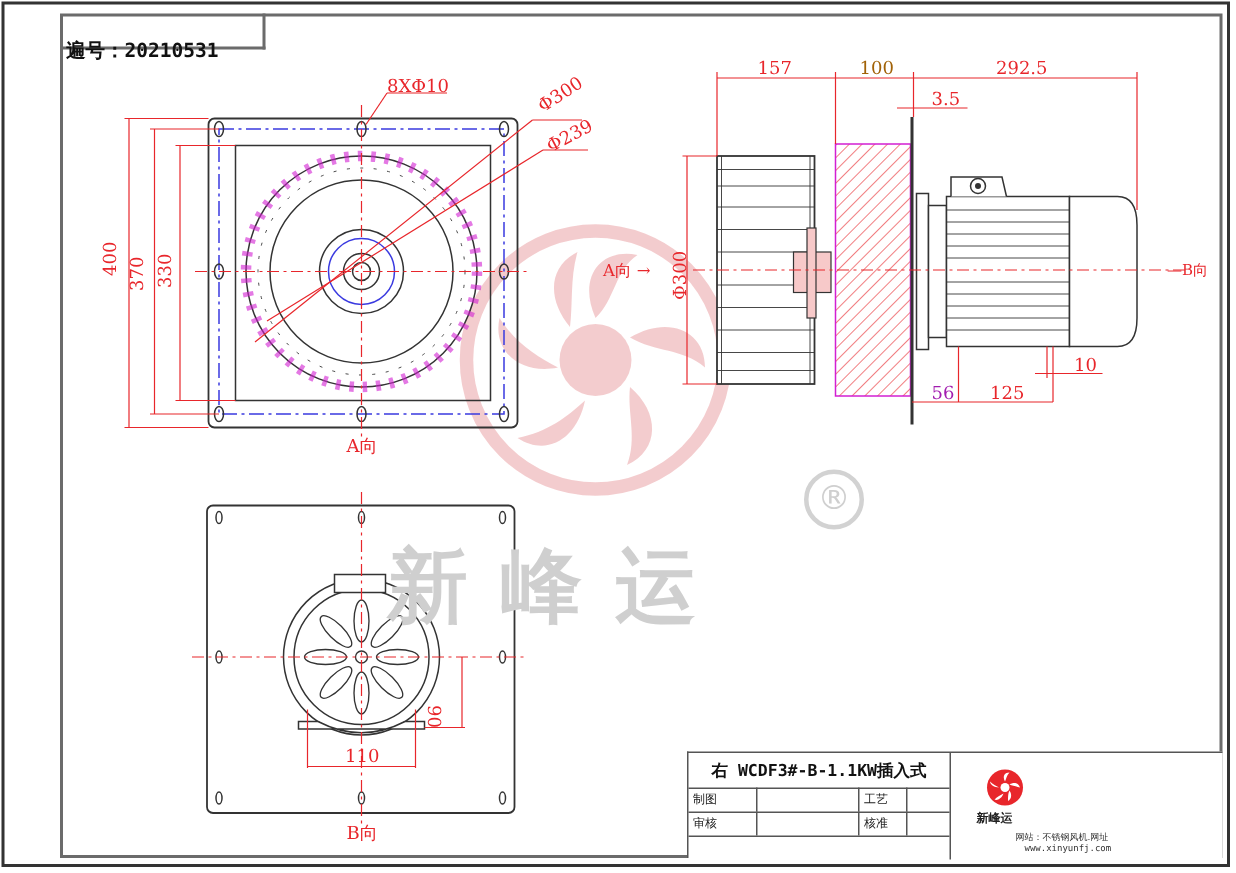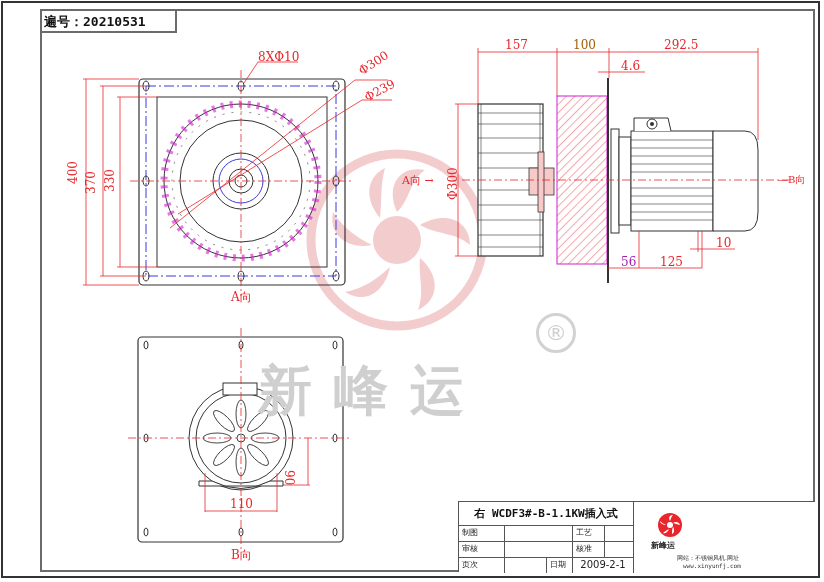--- a/index.html
+++ b/index.html
@@ -1,20 +1,20 @@
 <!DOCTYPE html>
 <html><head>
 <meta charset="utf-8">
 <style>
   html, body { margin:0; padding:0; background:#ffffff; }
   body { width:824px; height:582px; position:relative; overflow:hidden; font-family:"DejaVu Serif", serif; }
   #canvas { position:absolute; left:0; top:0; width:824px; height:582px; }
   .outer-frame { position:absolute; left:1px; top:1px; width:819px; height:577px; border:2px solid #333; box-sizing:border-box; }
   .inner-frame { position:absolute; left:40px; top:9px; width:775px; height:563px; border:2px solid #6b6b6b; box-sizing:border-box; }
-  .serial-box { position:absolute; left:40px; top:9px; width:137px; height:24px; border:2px solid #6b6b6b; border-top:none; border-left:none; box-sizing:border-box; font-family:"DejaVu Sans Mono", monospace; font-size:13px; font-weight:bold; color:#111; padding:4px 0 0 4px; }
+  .serial-box { position:absolute; left:40px; top:9px; width:137px; height:24px; border:2px solid #6b6b6b; border-top:none; border-left:none; box-sizing:border-box; font-family:"DejaVu Sans Mono", monospace; font-size:13px; font-weight:bold; color:#111; padding:16px 0 0 4px; }
   .title-block { position:absolute; left:458px; top:501px; width:357px; height:71px; border:1px solid #555; border-bottom:none; border-right:none; box-sizing:border-box; background:#fff; }
   .tb-left { position:absolute; left:0; top:0; width:174px; height:71px; border-right:1px solid #555; }
   .tb-title { position:absolute; left:0; top:0; width:174px; height:23px; border-bottom:1px solid #555; font-family:"DejaVu Sans Mono", monospace; font-size:11px; font-weight:bold; text-align:center; line-height:23px; color:#111; }
   .tb-row { position:absolute; left:0; width:174px; height:16px; border-bottom:1px solid #555; font-size:8px; color:#222; font-family:"DejaVu Sans", sans-serif; }
   .tb-cell { position:absolute; top:0; height:16px; line-height:16px; padding-left:3px; box-sizing:border-box; border-right:1px solid #555; }
   .tb-right { position:absolute; left:174px; top:0; width:183px; height:71px; }
   .logo-text { position:absolute; left:63px; top:12px; font-family:"DejaVu Sans", sans-serif; font-size:22px; color:#111; letter-spacing:1px; }
   .logo-small { position:absolute; left:18px; top:38px; font-family:"DejaVu Sans", sans-serif; font-size:8px; font-weight:bold; color:#222; }
   .website1 { position:absolute; left:44px; top:52px; font-size:6px; color:#333; font-family:"DejaVu Sans", sans-serif; }
   .website2 { position:absolute; left:50px; top:60px; font-size:6px; color:#333; font-family:"DejaVu Sans Mono", monospace; }
@@ -208,21 +208,21 @@
 <div style="position:absolute;left:356px;top:66px;font-size:12px;color:#e8262b;transform:rotate(-33deg);transform-origin:left top;">Φ300</div>
 <div style="position:absolute;left:362px;top:92px;font-size:12px;color:#e8262b;transform:rotate(-28deg);transform-origin:left top;">Φ239</div>
 <div style="position:absolute;left:66px;top:184px;font-size:12px;color:#e8262b;transform:rotate(-90deg);transform-origin:left top;">400</div>
 <div style="position:absolute;left:84px;top:194px;font-size:12px;color:#e8262b;transform:rotate(-90deg);transform-origin:left top;">370</div>
 <div style="position:absolute;left:103px;top:192px;font-size:12px;color:#e8262b;transform:rotate(-90deg);transform-origin:left top;">330</div>
 <div style="position:absolute;left:231px;top:289px;font-size:12px;color:#e8262b;">A向</div>
 
 <div style="position:absolute;left:505px;top:38px;font-size:12px;color:#e8262b;">157</div>
 <div style="position:absolute;left:573px;top:38px;font-size:12px;color:#a16207;">100</div>
 <div style="position:absolute;left:664px;top:38px;font-size:12px;color:#e8262b;">292.5</div>
-<div style="position:absolute;left:621px;top:59px;font-size:12px;color:#e8262b;">4.6</div>
+<div style="position:absolute;left:621px;top:59px;font-size:12px;color:#e8262b;">3.5</div>
 <div style="position:absolute;left:446px;top:200px;font-size:12px;color:#e8262b;transform:rotate(-90deg);transform-origin:left top;">Φ300</div>
 <div style="position:absolute;left:402px;top:173px;font-size:11px;color:#e8262b;"><span>A向</span> →</div>
 <div style="position:absolute;left:778px;top:173px;font-size:10px;color:#e8262b;">—<span>B向</span></div>
 <div style="position:absolute;left:621px;top:255px;font-size:12px;color:#a21caf;">56</div>
 <div style="position:absolute;left:660px;top:255px;font-size:12px;color:#e8262b;">125</div>
 <div style="position:absolute;left:716px;top:236px;font-size:12px;color:#e8262b;">10</div>
 
 <div style="position:absolute;left:296px;top:470px;font-size:12px;color:#e8262b;transform:rotate(90deg);transform-origin:left top;">90</div>
 <div style="position:absolute;left:230px;top:497px;font-size:12px;color:#e8262b;">110</div>
 <div style="position:absolute;left:231px;top:547px;font-size:12px;color:#e8262b;">B向</div>
@@ -234,26 +234,20 @@
       <div class="tb-cell" style="left:0;width:46px;">审核</div>
       <div class="tb-cell" style="left:46px;width:68px;"></div>
       <div class="tb-cell" style="left:114px;width:32px;">核准</div>
       <div class="tb-cell" style="left:146px;width:28px;border-right:none;"></div>
     </div>
     <div class="tb-row" style="top:23px;">
       <div class="tb-cell" style="left:0;width:46px;">制图</div>
       <div class="tb-cell" style="left:46px;width:68px;"></div>
       <div class="tb-cell" style="left:114px;width:32px;">工艺</div>
       <div class="tb-cell" style="left:146px;width:28px;border-right:none;"></div>
-    </div>
-    <div class="tb-row" style="top:55px;border-bottom:none;">
-      <div class="tb-cell" style="left:0;width:46px;">页次</div>
-      <div class="tb-cell" style="left:46px;width:42px;"></div>
-      <div class="tb-cell" style="left:88px;width:26px;">日期</div>
-      <div class="tb-cell" style="left:114px;width:60px;border-right:none;font-size:10px;text-align:center;padding-left:0;">2009-2-1</div>
     </div>
   </div>
   <div class="tb-right">
     <svg style="position:absolute;left:24px;top:10px;" width="26" height="26" viewBox="0 0 26 26">
       <circle cx="13" cy="13" r="12" fill="#e8262b"></circle>
       <circle cx="13" cy="13" r="3" fill="#fff"></circle>
       <g fill="#fff">
         <path d="M13 9 C 11 5, 13 3, 16 3 C 14 5, 14 7, 13 9 Z"></path>
         <path d="M16 11 C 19 9, 22 10, 23 13 C 20 12, 18 12, 16 11 Z"></path>
         <path d="M16 15 C 18 18, 17 21, 15 22 C 15 19, 15 17, 16 15 Z"></path>

